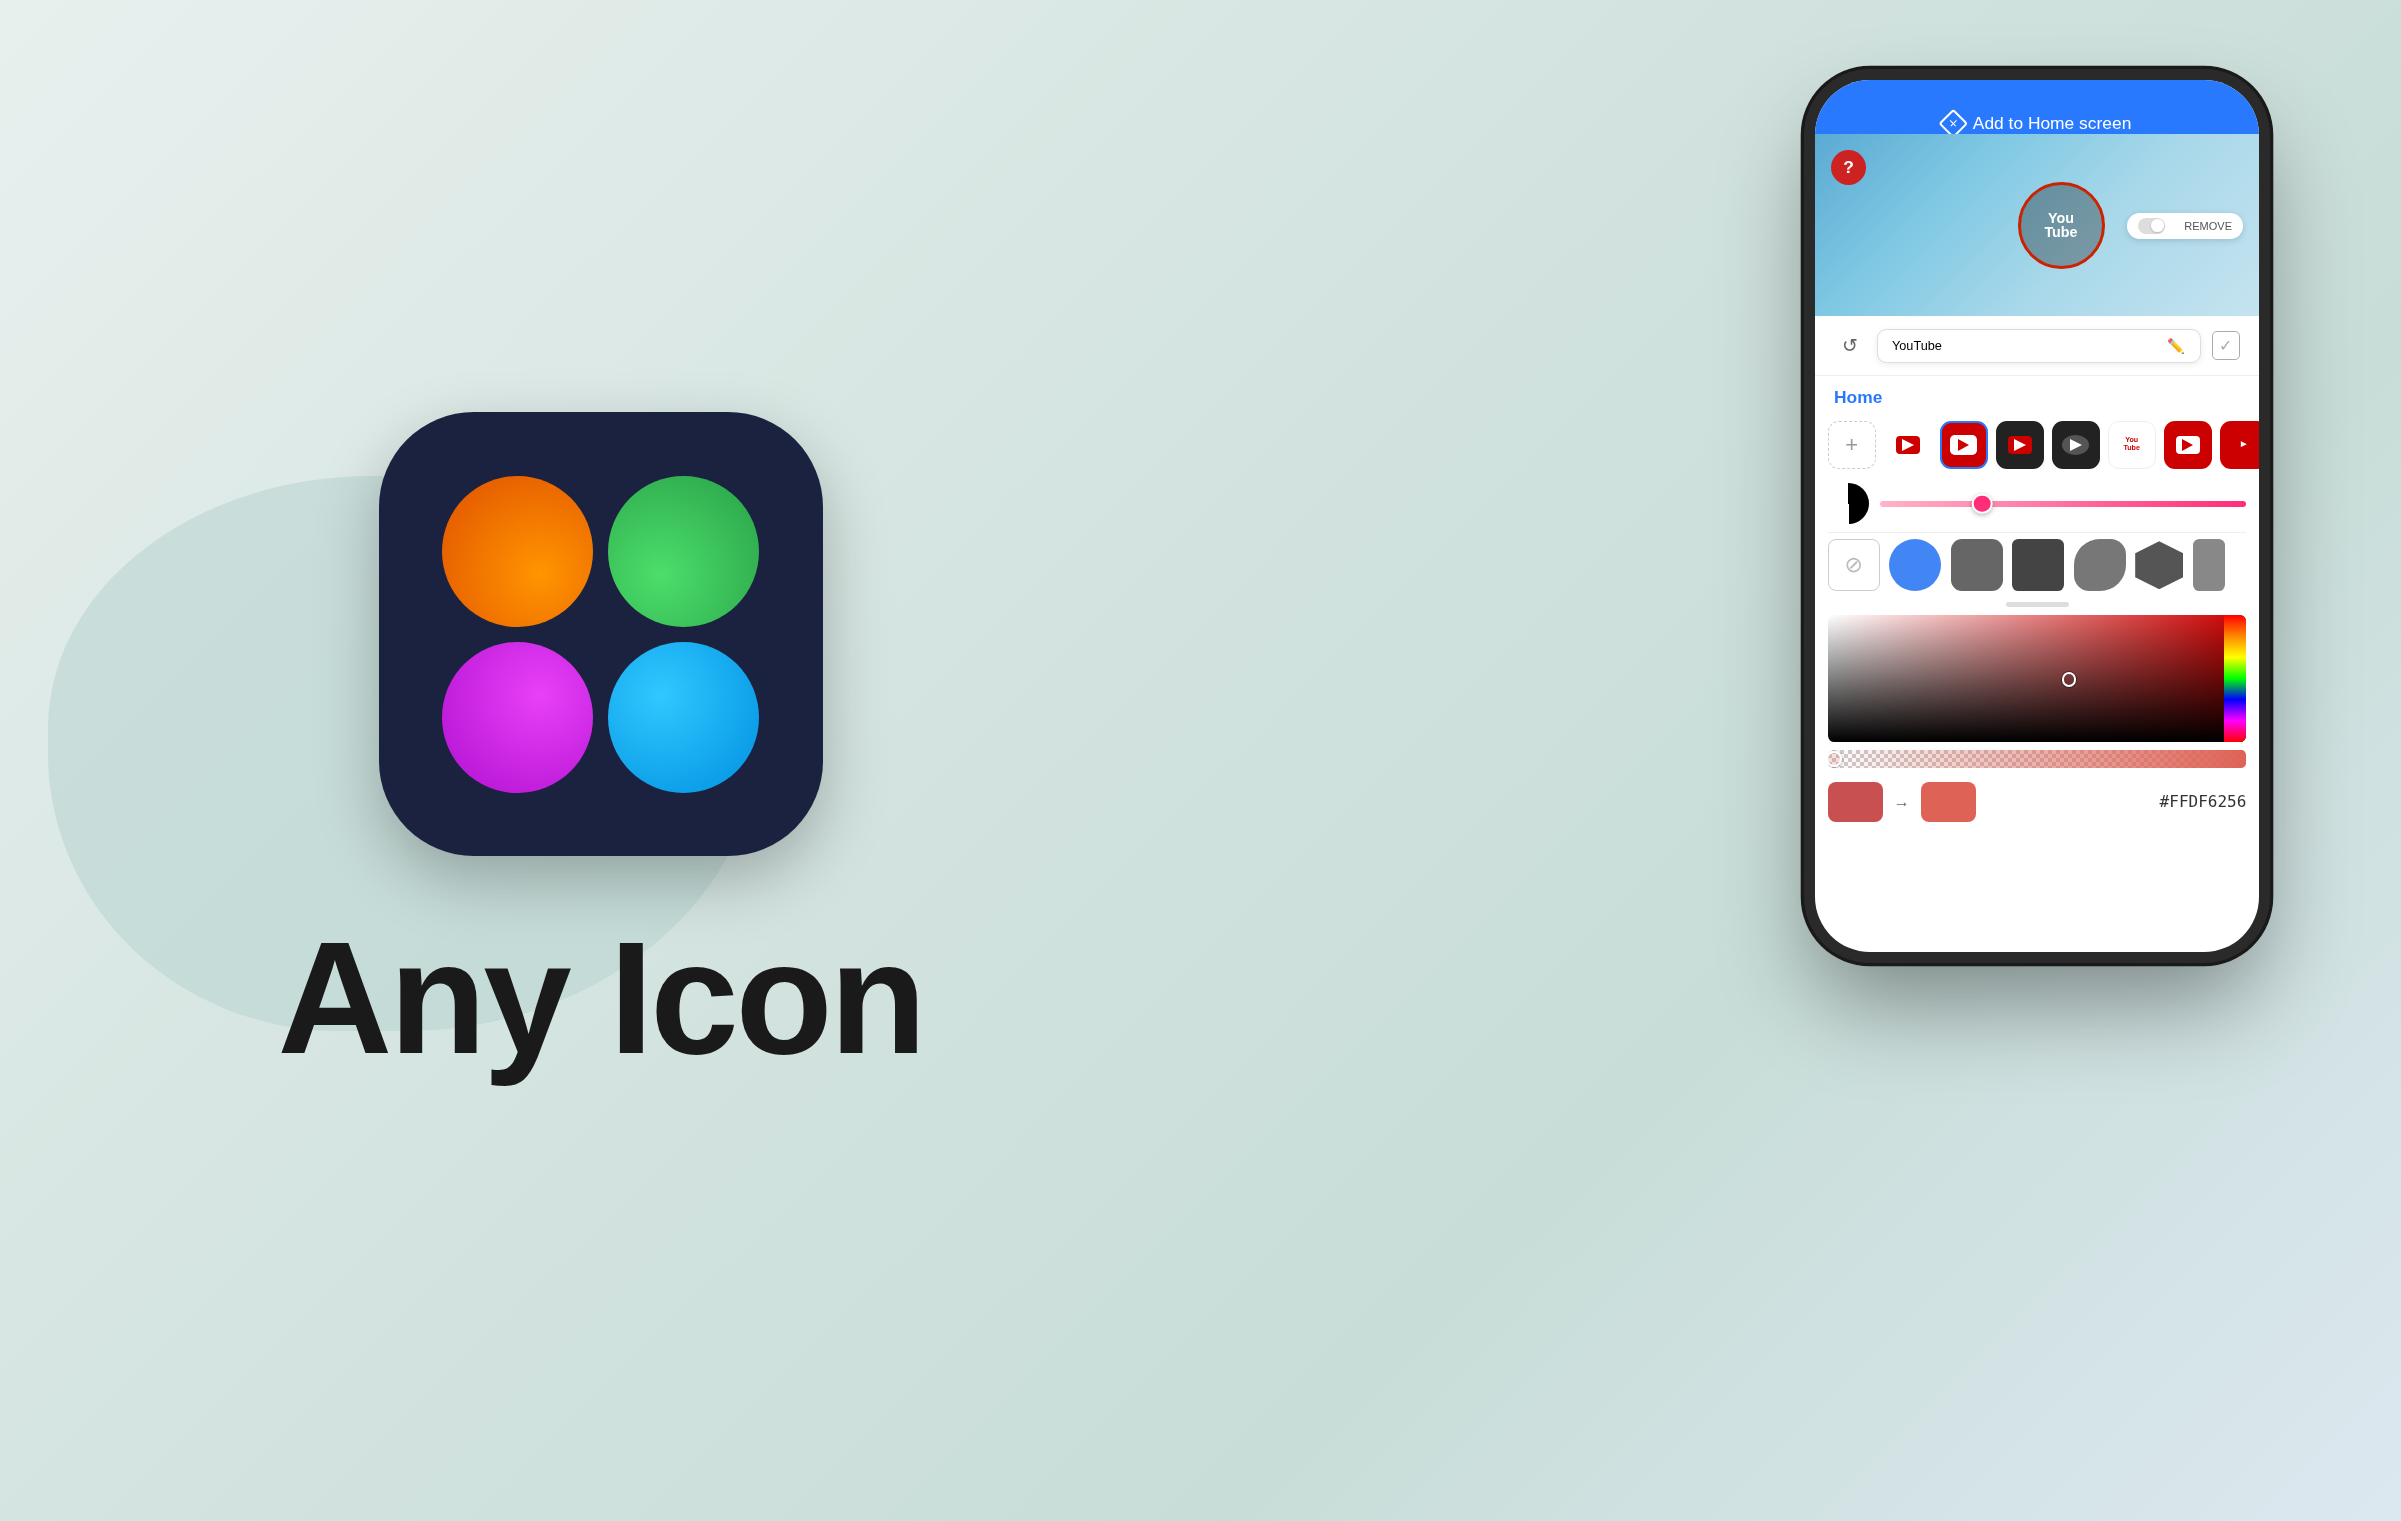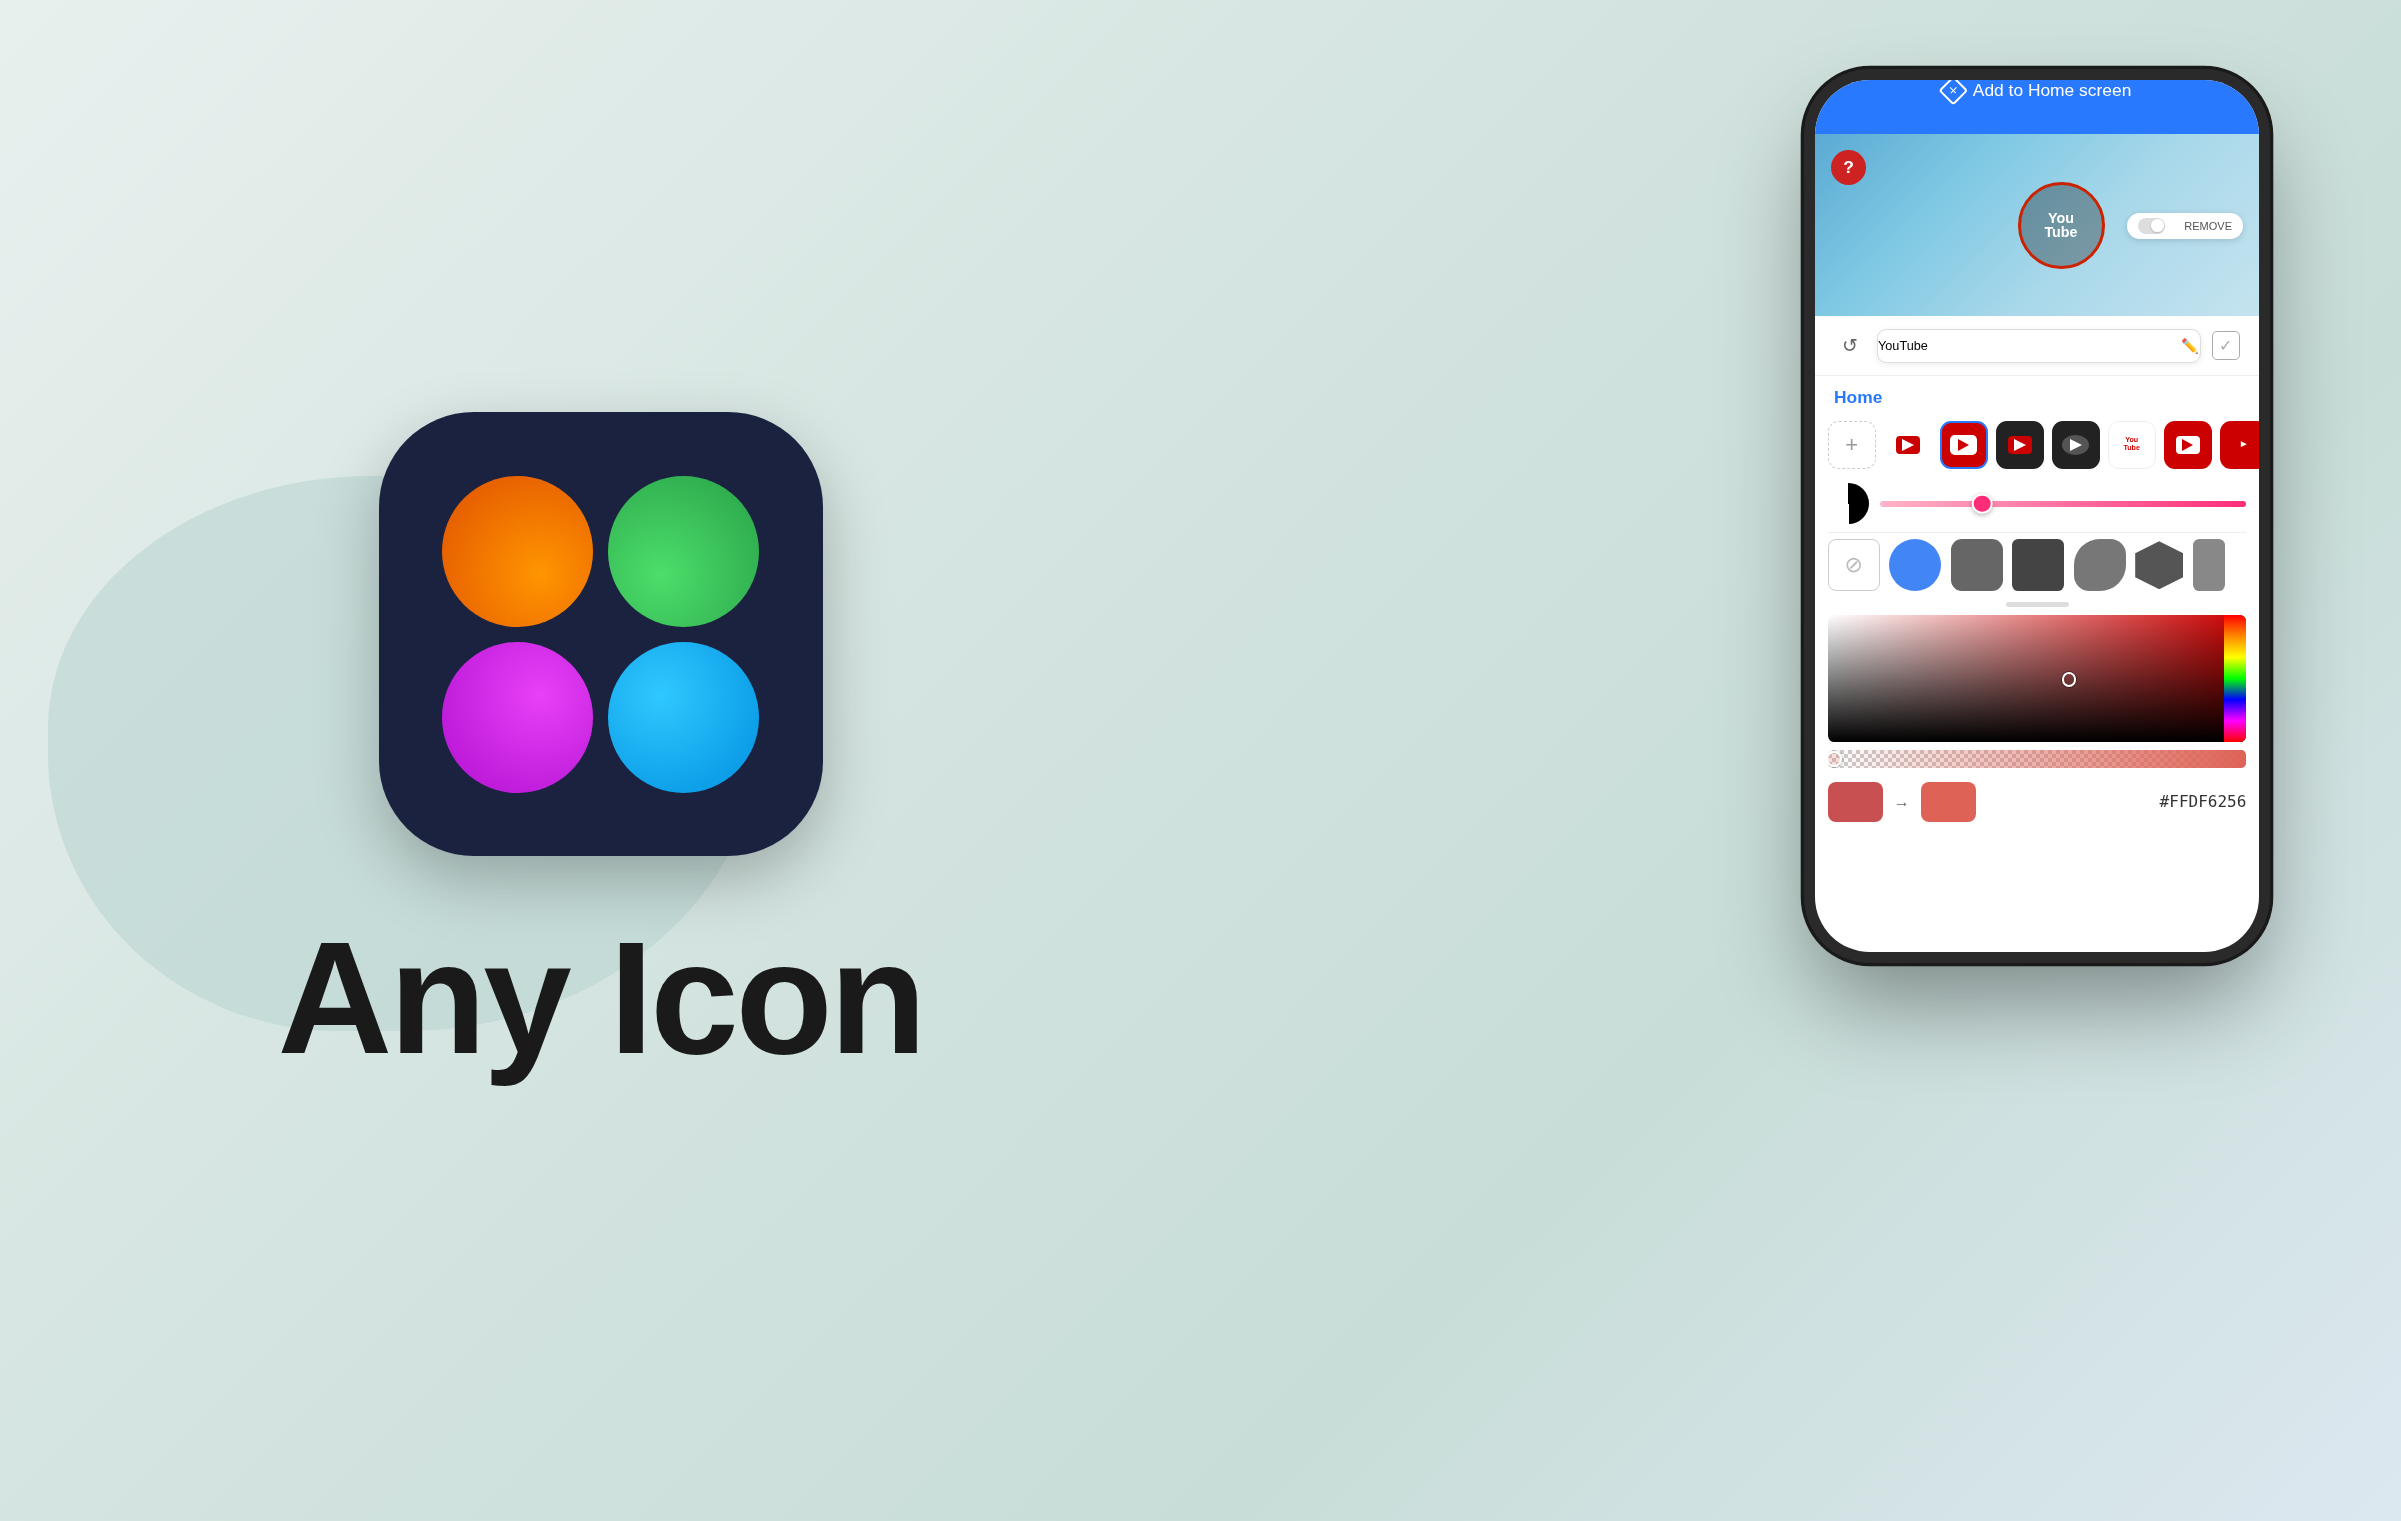--- a/index.html
+++ b/index.html
@@ -121,21 +121,21 @@
       position: absolute;
       right: 79px;
       top: 40px;
     }
 
     
     .phone-header {
       background: #2979ff;
       height: 54px;
       display: flex;
-      align-items: flex-start;
+      align-items: flex-end;
       justify-content: center;
       gap: 9.5px;
     }
 
     .phone-header-text {
       color: white;
       font-size: 17.4px;
       font-weight: 500;
     }
 
@@ -249,21 +249,21 @@
       justify-content: center;
       font-size: 19px;
       color: #666;
     }
 
     .name-pill {
       flex: 1;
       background: white;
       border: 0.8px solid #ddd;
       border-radius: 9.5px;
-      padding: 8px 0;
+      padding: 8px 14px;
       display: flex;
       align-items: center;
       justify-content: space-between;
       box-shadow: 0 1.6px 6.3px rgba(0,0,0,0.08);
     }
 
     .edit-icon {
       font-size: 14.3px;
       margin-left: 6.3px;
     }

